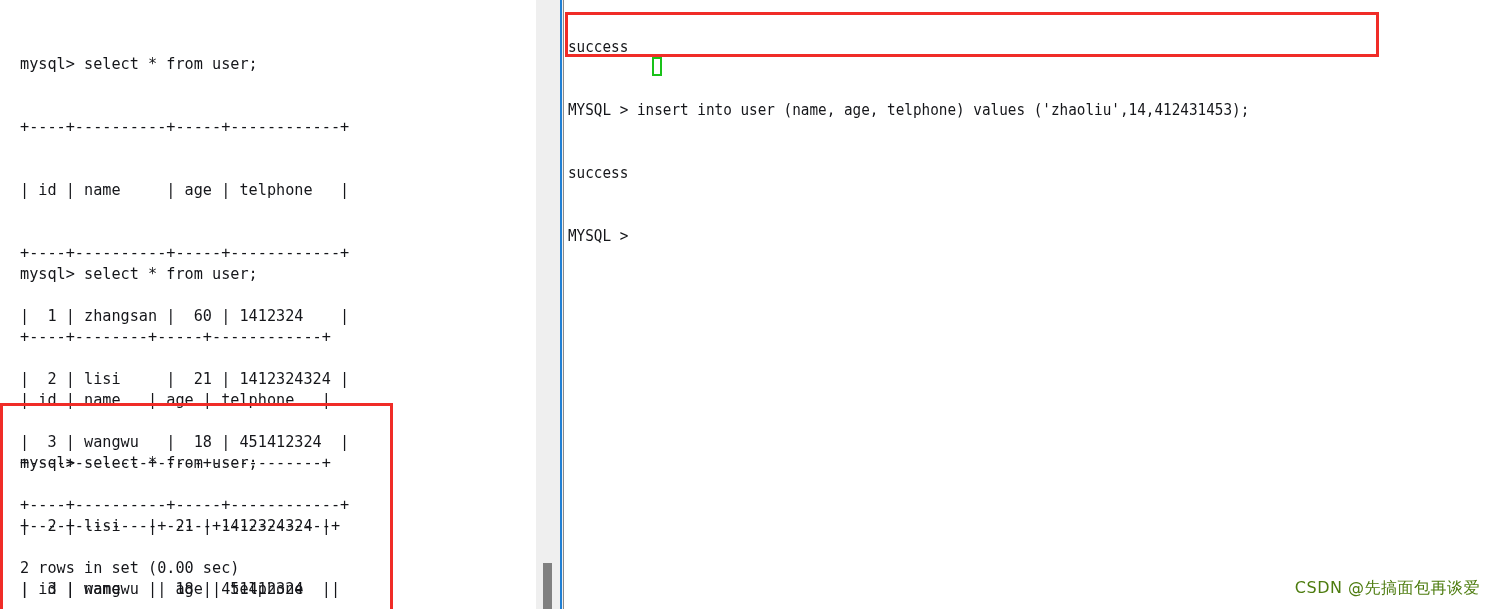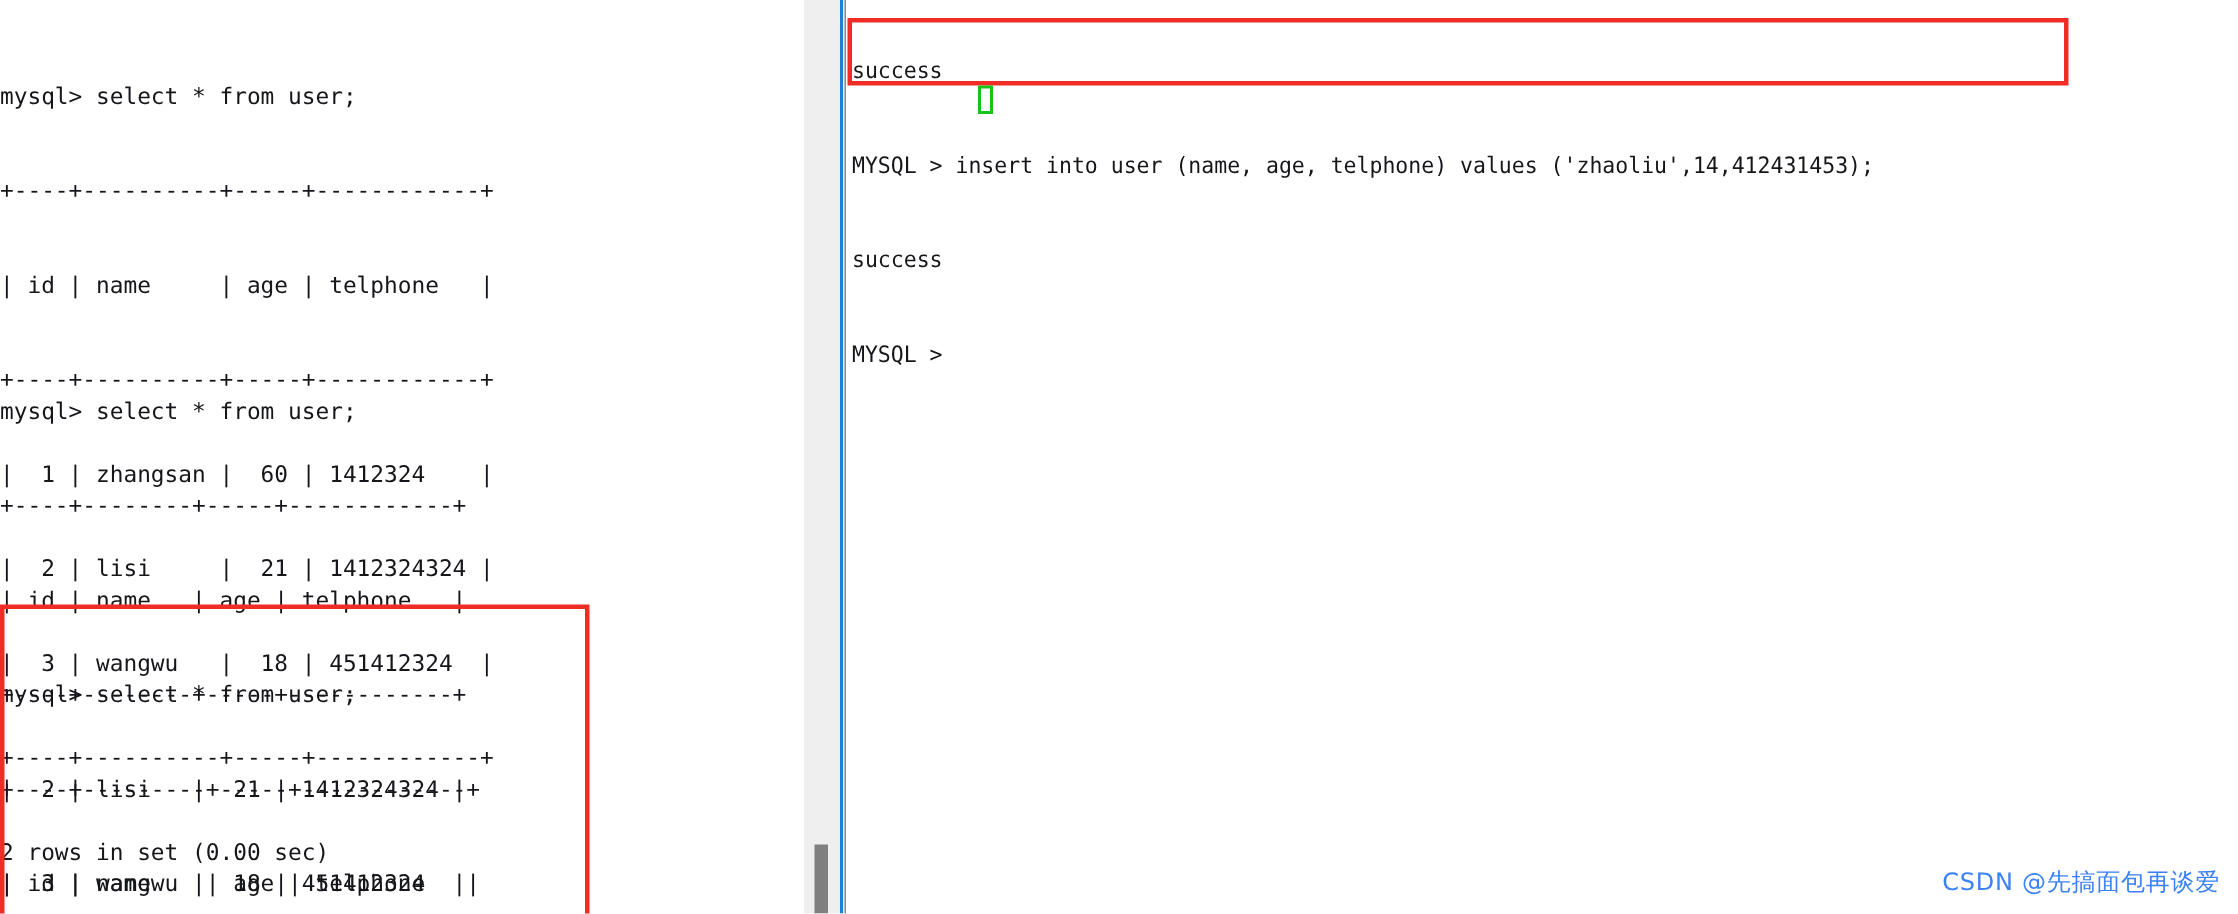--- a/index.html
+++ b/index.html
@@ -34,20 +34,21 @@
     white-space: pre;
     letter-spacing: 0px;
   }
   #left-block-1 { top: 12px; }
   #left-block-2 { top: 222px; }
   #left-block-3 { top: 411px; }
 
   .term-line {
     height: 21px;
     white-space: pre;
+    margin-left: 20px;
   }
 
   
   #left-red-box {
     position: absolute;
     left: 0px;
     top: 403px;
     width: 393px;
     height: 212px;
     border: 3px solid #f02c27;
@@ -145,21 +146,21 @@
     background: transparent;
   }
 
   
   #watermark {
     position: absolute;
     right: 12px;
     bottom: 10px;
     font-family: "DejaVu Sans", sans-serif;
     font-size: 16px;
-    color: #3b82f6;
+    color: #4d7c0f;
     letter-spacing: 0.5px;
     white-space: nowrap;
     user-select: none;
   }
 </style>
 </head>
 <body>
 
 <div id="left-pane">
 

